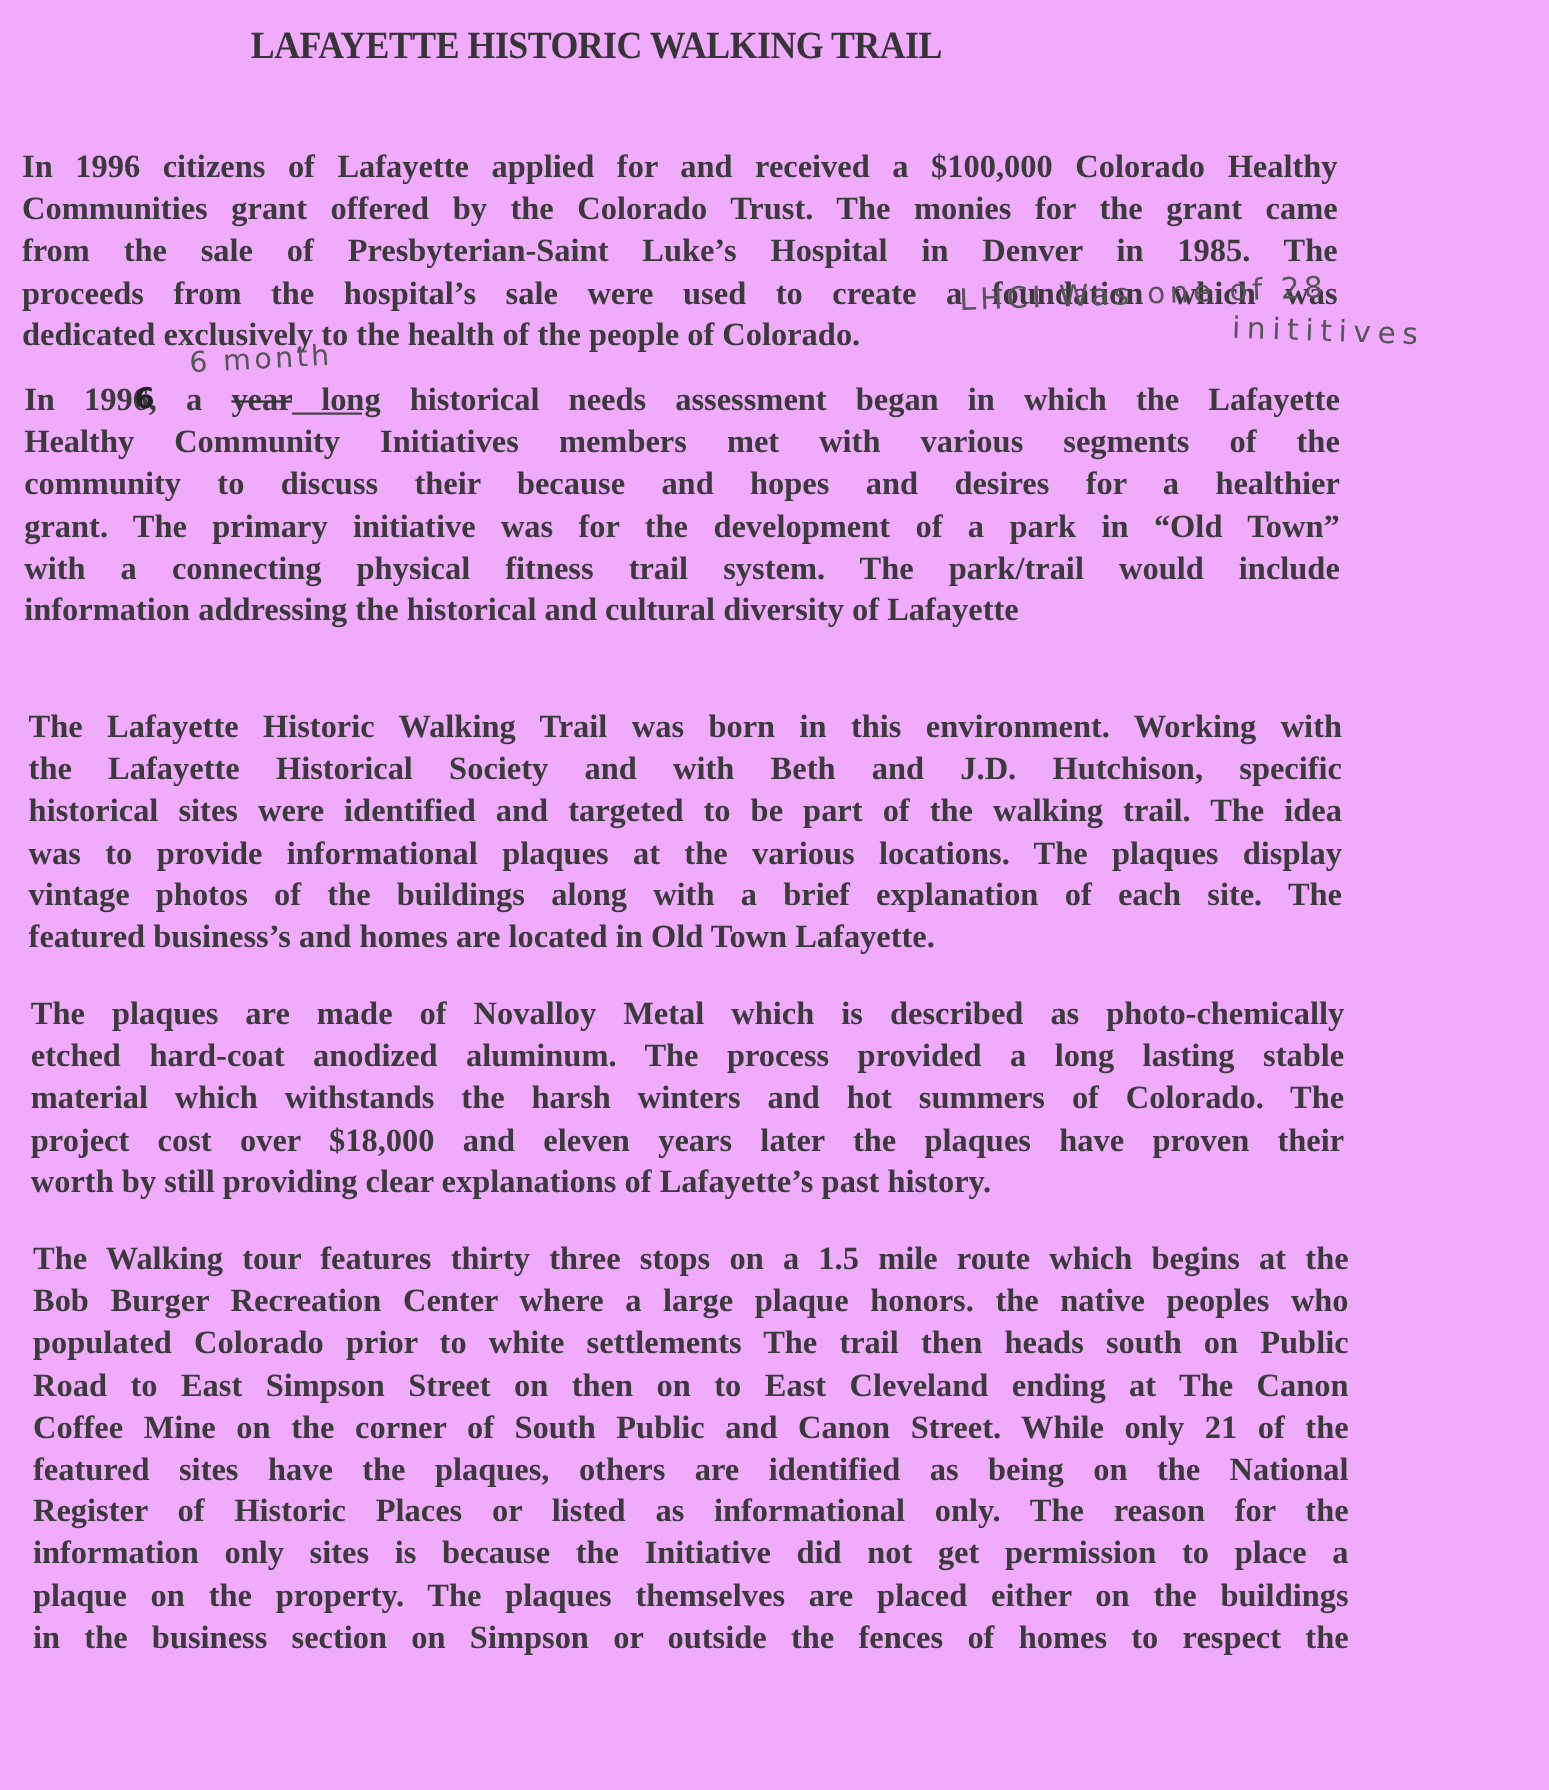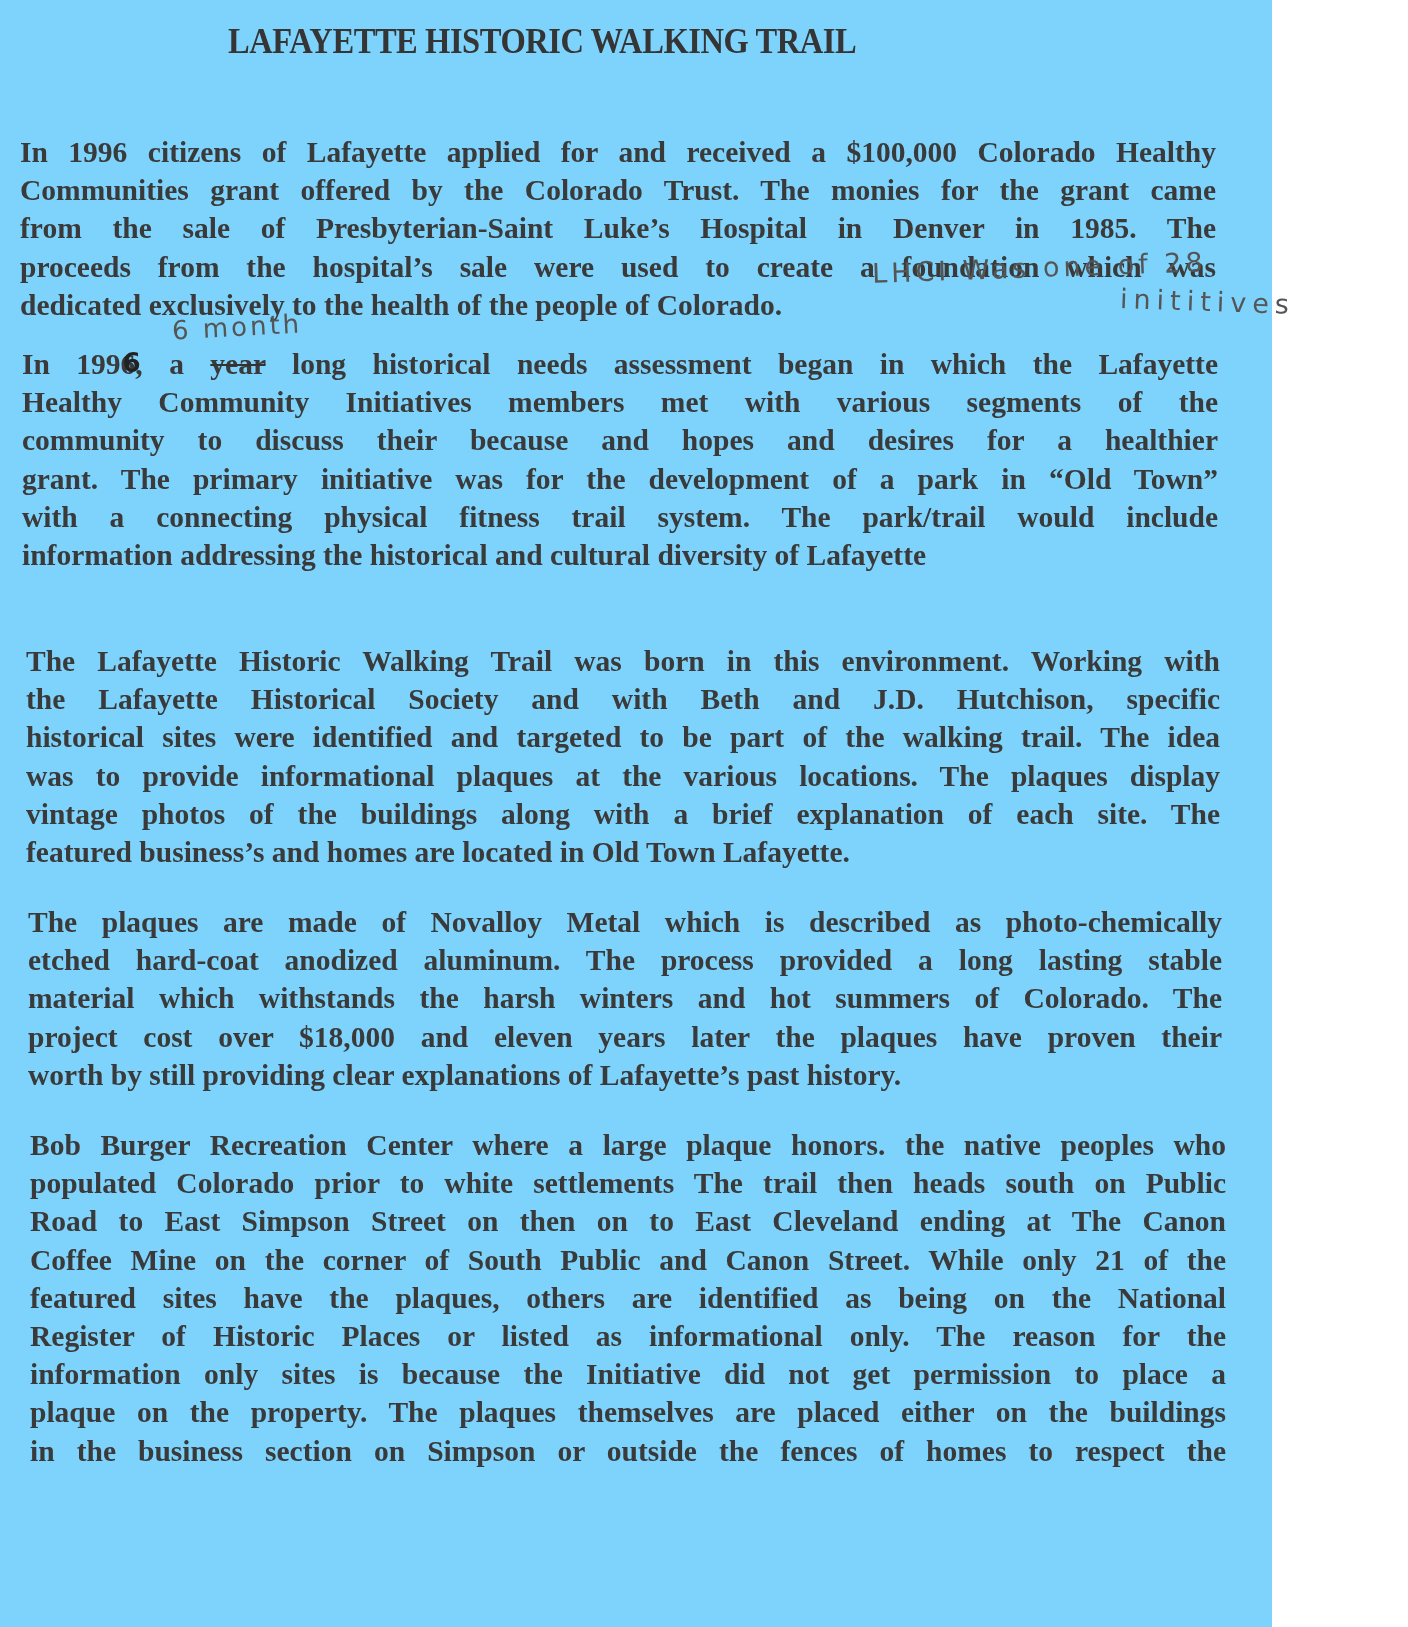--- a/index.html
+++ b/index.html
@@ -11,23 +11,23 @@
       width: 1408px;
       height: 1627px;
       position: relative;
       overflow: hidden;
       font-family: "Liberation Serif", "DejaVu Serif", serif;
       color: #3a3a3a;
     }
     .page {
       position: absolute;
       left: 0; top: 0;
-      width: 1272px;
+      width: 1408px;
       height: 1627px;
-      background: #7dd3fc;
+      background: #f0abfc;
     }
     .title {
       position: absolute;
       left: 228px;
       top: 22px;
       font-size: 35px;
       font-weight: bold;
       letter-spacing: -0.5px;
       color: #353535;
       white-space: nowrap;
@@ -108,20 +108,21 @@
     .overwrite .six {
       position: absolute;
       left: 2px;
       top: -4px;
       font-family: "DejaVu Sans", sans-serif;
       font-weight: bold;
       font-size: 26px;
       color: #222;
     }
     .underline-mark {
+      text-decoration: underline;
       text-decoration-color: #444;
       text-underline-offset: 2px;
       margin-top: 39px;
     }
   </style>
 </head>
 <body>
 
 <div class="page">
 
@@ -159,20 +160,21 @@
 
   <div class="para" id="p4">
     <span class="line"><span class="line-inner">The plaques are made of Novalloy Metal which is described as photo-chemically</span></span>
     <span class="line"><span class="line-inner">etched hard-coat anodized aluminum.  The process provided a long lasting stable</span></span>
     <span class="line"><span class="line-inner">material which withstands the harsh winters and hot summers of Colorado. The</span></span>
     <span class="line"><span class="line-inner">project cost over $18,000 and  eleven years later the plaques have proven their</span></span>
     <span class="line last"><span class="line-inner">worth by still providing clear explanations of Lafayette’s past history.</span></span>
   </div>
 
   <div class="para" id="p5">
+    <span class="line"><span class="line-inner">The Walking tour features thirty three stops on a 1.5 mile route which begins at the</span></span>
     <span class="line"><span class="line-inner">Bob Burger Recreation Center where a large plaque honors.  the native peoples who</span></span>
     <span class="line"><span class="line-inner">populated Colorado prior to white settlements   The trail then heads south on Public</span></span>
     <span class="line"><span class="line-inner">Road to East Simpson Street on then on to East Cleveland ending at The Canon</span></span>
     <span class="line"><span class="line-inner">Coffee Mine on the corner of South Public and Canon Street. While only 21 of the</span></span>
     <span class="line"><span class="line-inner">featured sites have the plaques, others are identified as being on the National</span></span>
     <span class="line"><span class="line-inner">Register of Historic Places or listed as informational only.    The reason for the</span></span>
     <span class="line"><span class="line-inner">information only sites is because the Initiative did not get permission to place a</span></span>
     <span class="line"><span class="line-inner">plaque on the property.  The plaques themselves are placed either on the buildings</span></span>
     <span class="line"><span class="line-inner">in the business section on Simpson or outside the fences of homes to respect the</span></span>
   </div>

